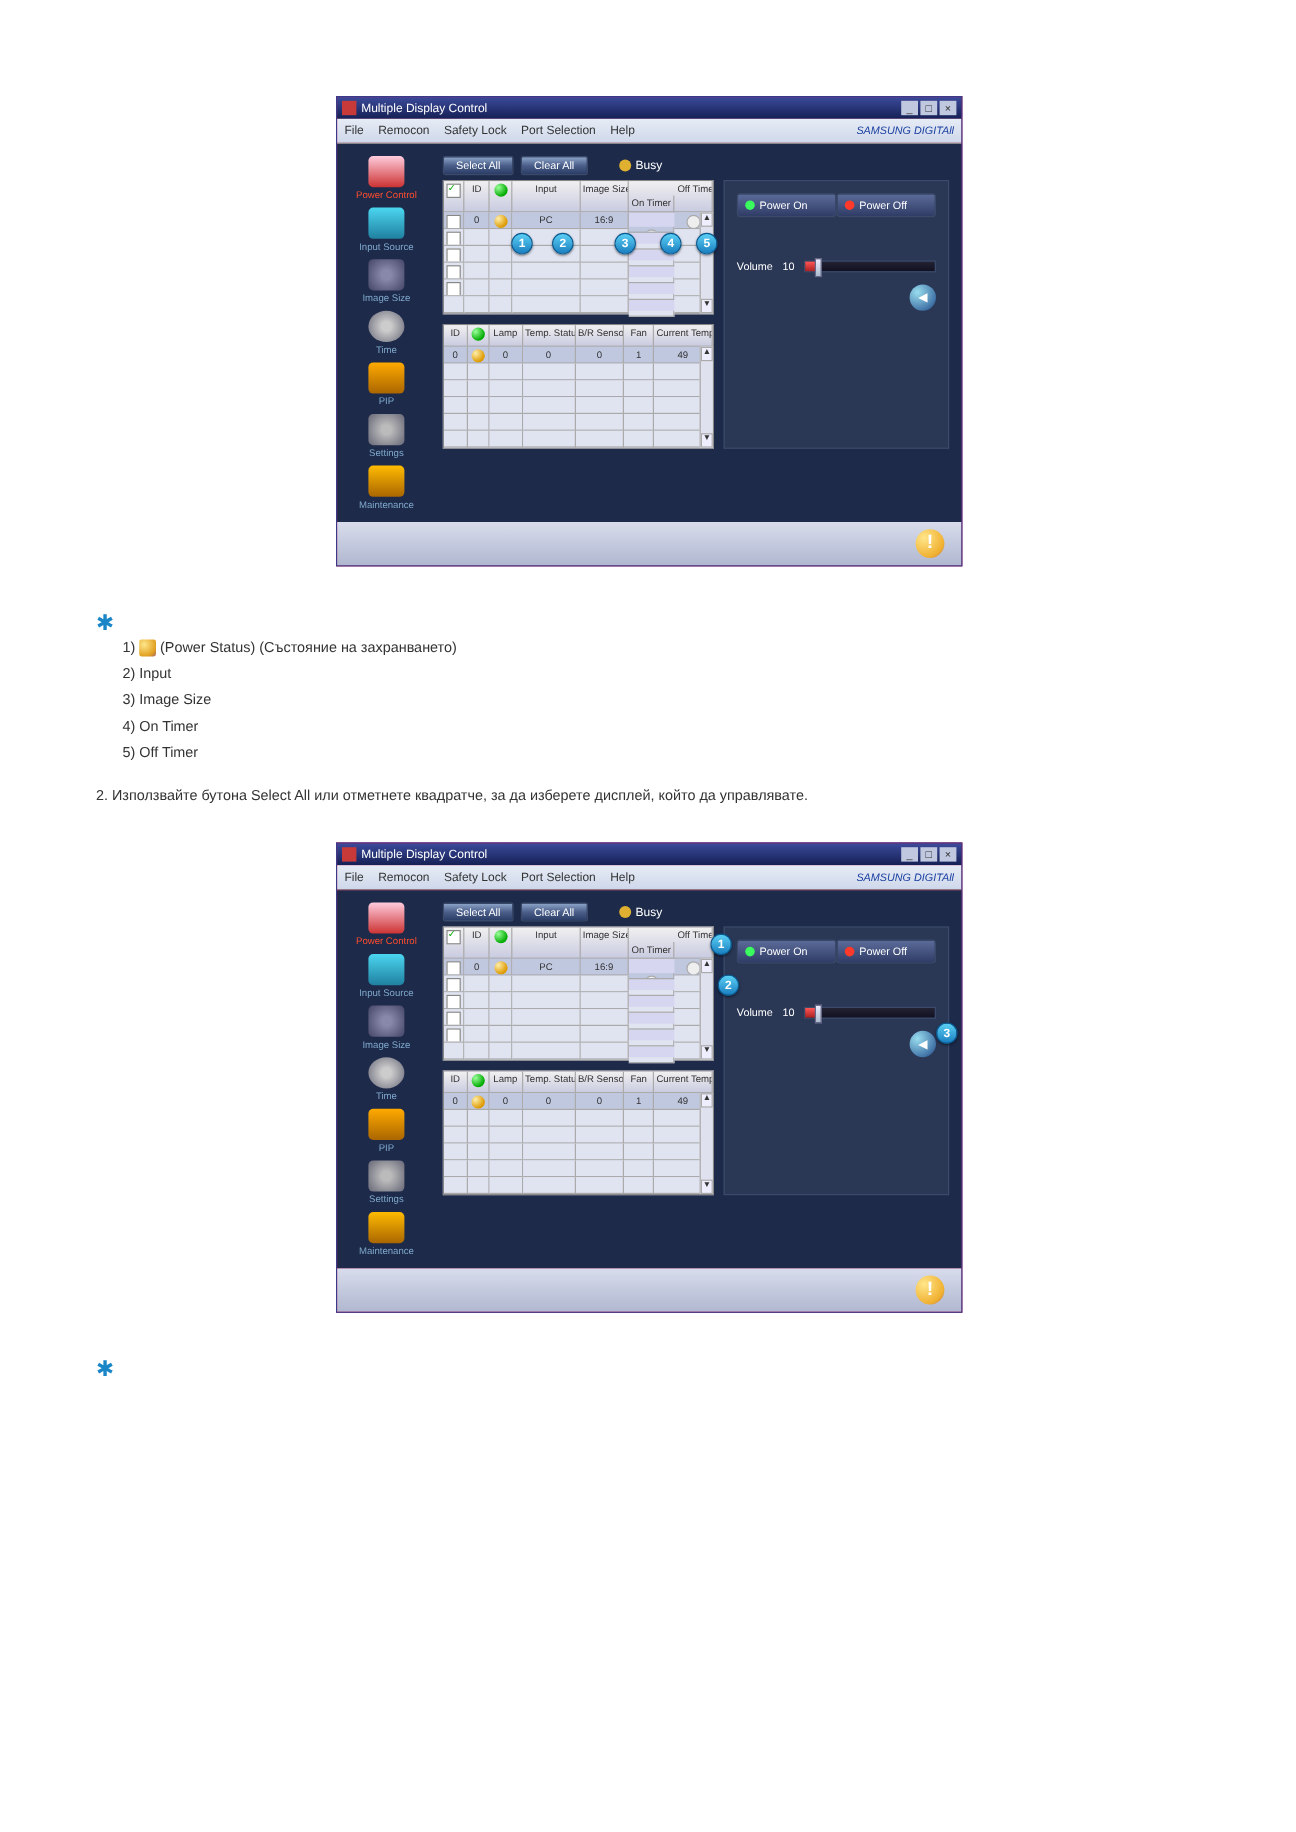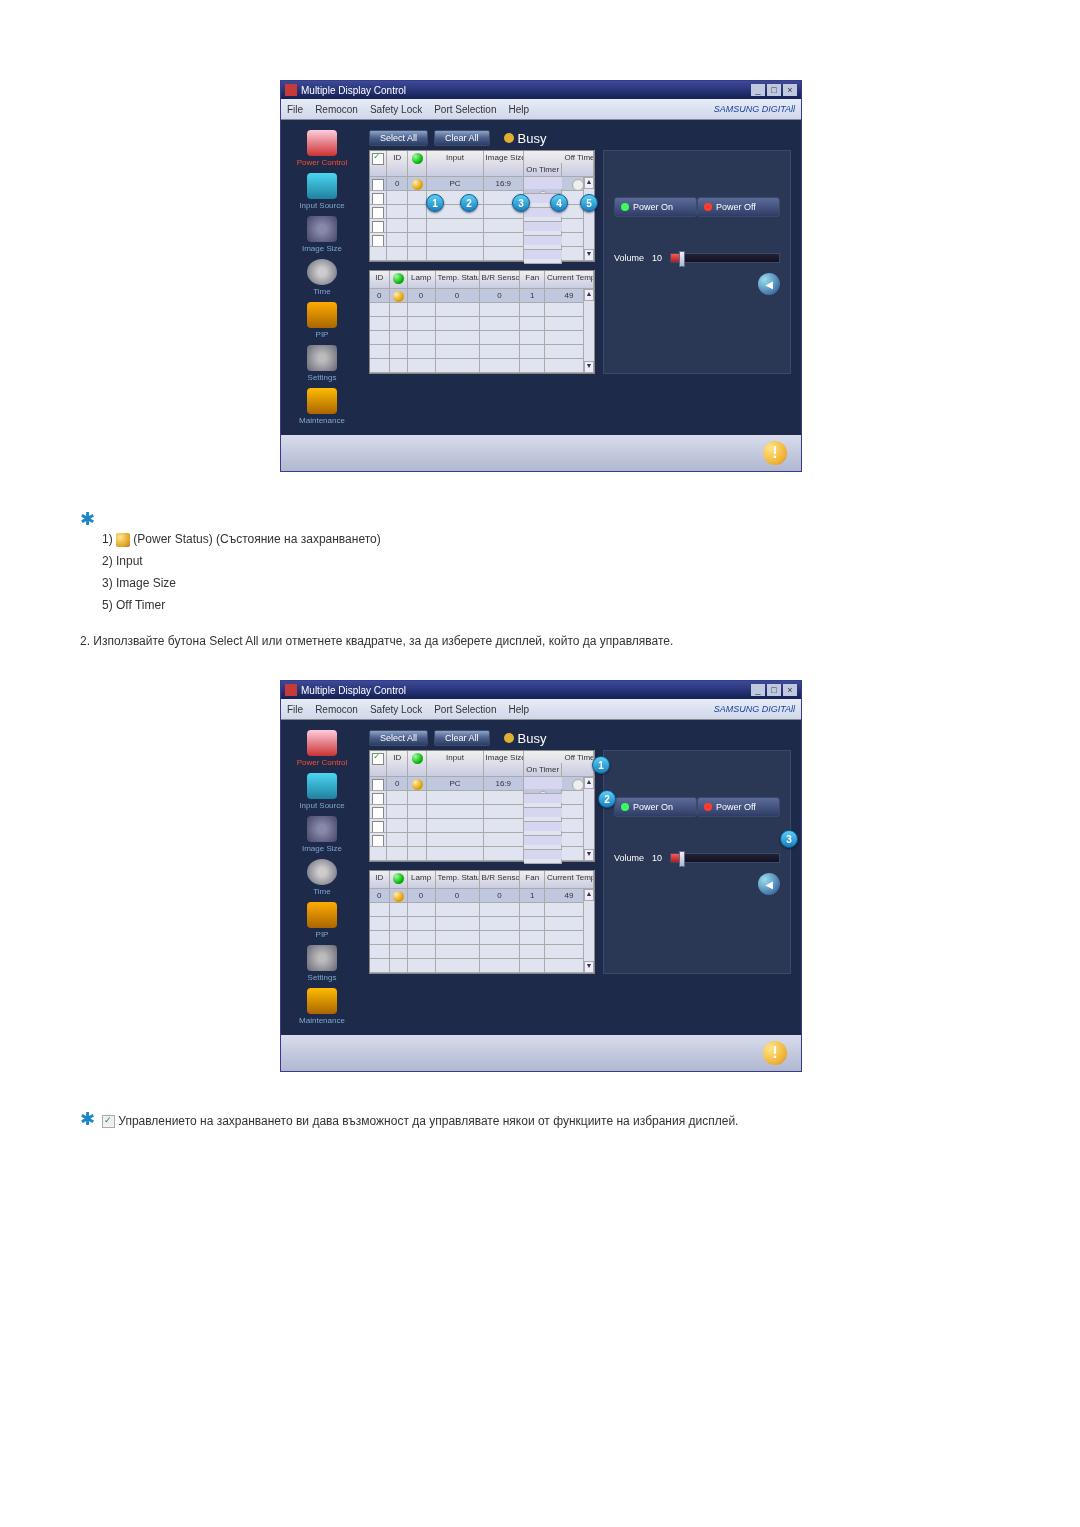--- a/index.html
+++ b/index.html
@@ -134,22 +134,22 @@
     color: #fff;
     font-size: 9px;
     padding: 2px 10px;
     border-radius: 2px;
   }
   .busy {
     display: flex;
     align-items: center;
     gap: 4px;
     color: #fff;
-    font-size: 13px;
-    margin-left: 8px;
+    font-size: 10px;
+    margin-left: 20px;
   }
   .dot-busy {
     width: 10px;
     height: 10px;
     border-radius: 50%;
     background: #e0b030;
   }
   .content-row {
     display: flex;
     gap: 8px;
@@ -262,21 +262,20 @@
     background: #2a3755;
     border: 1px solid #3b4a6a;
     padding: 10px;
     position: relative;
     min-height: 128px;
   }
   .power-btns {
     display: flex;
     gap: 0;
     margin-bottom: 36px;
-    margin-top: 36px;
   }
   .power-btn {
     flex: 1;
     background: linear-gradient(180deg, #5b6b99 0%, #2f3c66 100%);
     border: 1px solid #3b4a6a;
     border-radius: 3px;
     padding: 4px 6px;
     color: #fff;
     font-size: 9px;
     display: flex;
@@ -675,20 +674,21 @@
   </div>
 
   <div class="doc-text">
     <div class="star-row">
       <span class="bluestar">✱</span>
     </div>
     <div class="sublist">
       <p><span>1) </span><span class="inline-icon"></span><span> (Power Status) (Състояние на захранването)</span></p>
       <p>2) Input</p>
       <p>3) Image Size</p>
+      <p>4) On Timer</p>
       <p>5) Off Timer</p>
     </div>
     <p style="margin-top:18px">2.  Използвайте бутона Select All или отметнете квадратче, за да изберете дисплей, който да управлявате.</p>
   </div>
 
   <div class="screenshot-container">
     <div class="app-window">
       <div class="titlebar">
         <div class="titlebar-left">
           <span class="titlebar-icon"></span>
@@ -930,19 +930,16 @@
       </div>
     </div>
     <div class="callout" style="left:312px; top:76px">1</div>
     <div class="callout" style="left:318px; top:110px">2</div>
     <div class="callout" style="left:500px; top:150px">3</div>
   </div>
 
   <div class="doc-text">
     <div class="star-row">
       <span class="bluestar">✱</span>
-      <span>
-        <span class="inline-chk"></span><span> Управлението на захранването ви дава възможност да управлявате някои от функциите на избрания дисплей.</span>
-      </span>
     </div>
   </div>
 
 </div>
 
 </body></html>

